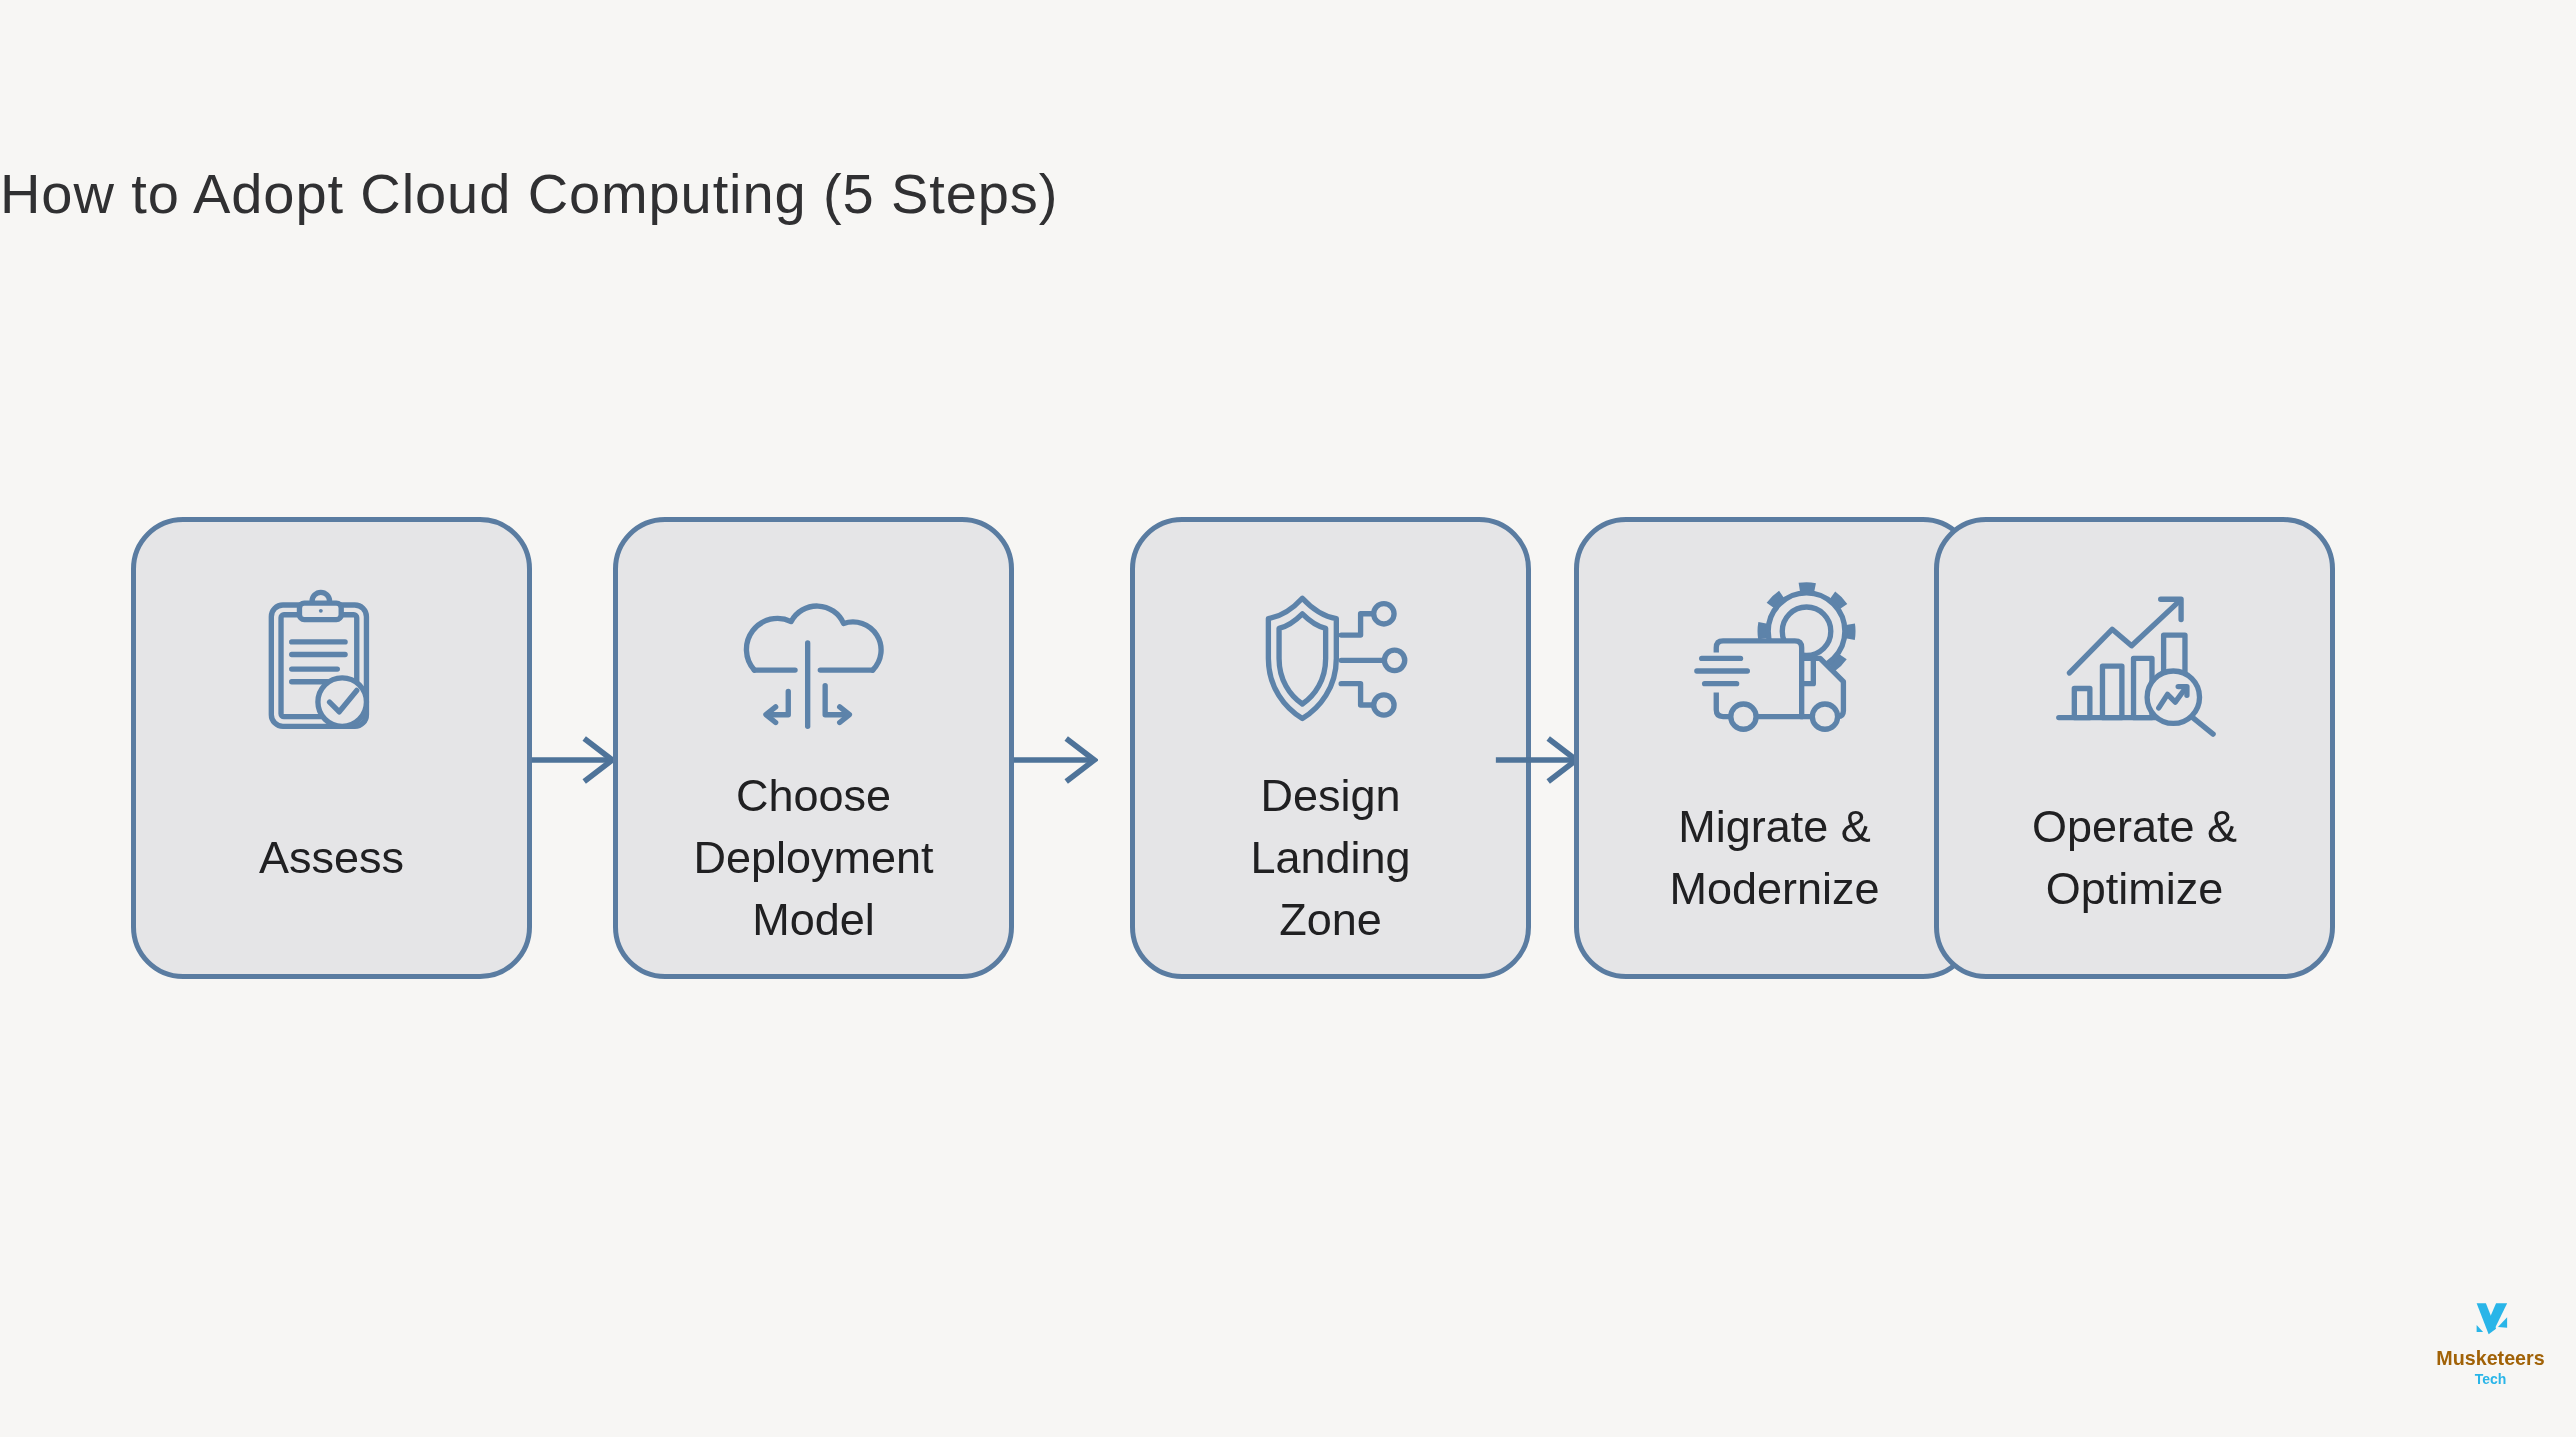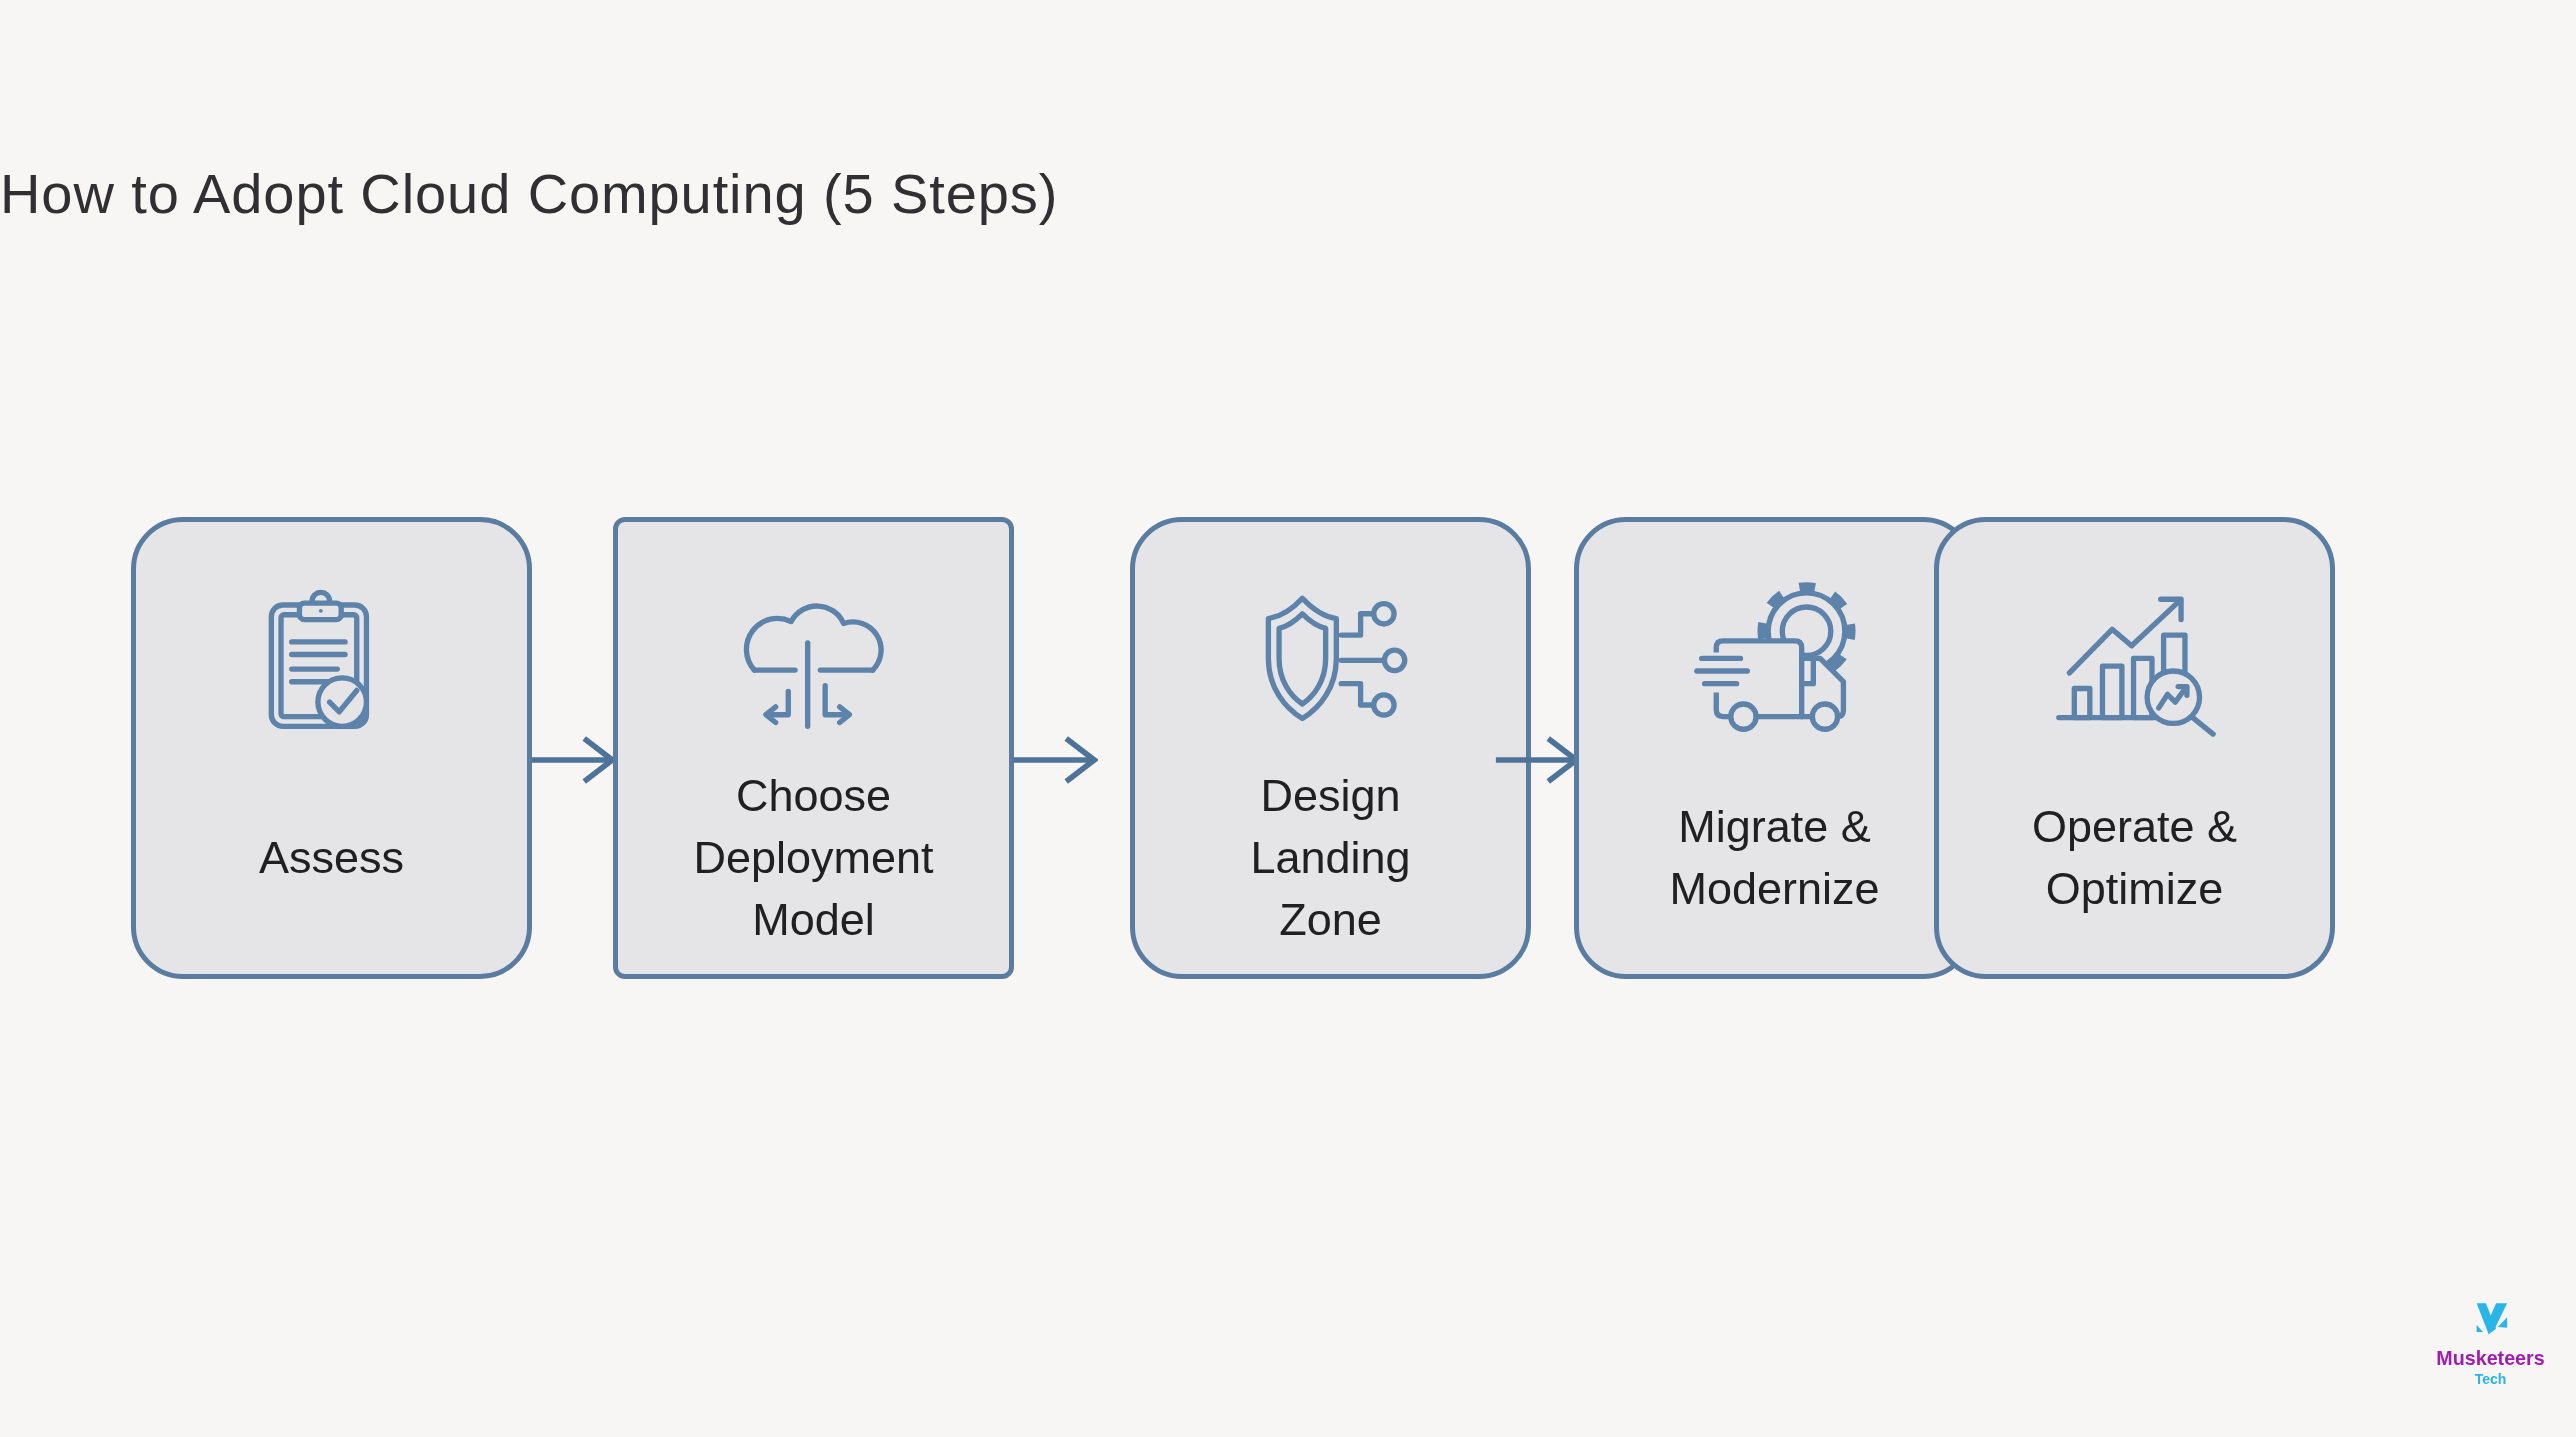--- a/index.html
+++ b/index.html
@@ -17,21 +17,21 @@
     color:#303032;
   }
   .card {
     position:absolute; top:517px;
     width:401px; height:462px;
     background:#e5e5e7;
     border:5.6px solid #5a7ca1;
     border-radius:52px;
   }
   .card-1 { left:131px; }
-  .card-2 { left:613px;border-radius:12px; }
+  .card-2 { left:613px; }
   .card-3 { left:1130px; }
   .card-4 { left:1574px; }
   .card-5 { left:1934px; }
   .icon-wrap {
     position:absolute; top:43px; left:0; right:0; height:180px;
     display:flex; align-items:center; justify-content:center;
   }
   .icon-wrap svg { width:165px; height:165px; }
   .label {
     position:absolute; top:232px; bottom:11.2px; left:13px; right:13px;
@@ -44,21 +44,21 @@
   .conn-1 { left:530px; }
   .conn-2 { left:1012px; }
   .conn-3 { left:1494px; }
   .conn-4 { left:1973px; }
   .brand {
     position:absolute; left:2425px; top:1301px; width:131px;
     text-align:center;
   }
   .brand svg.mark { width:47px; height:37px; display:inline-block; }
   .brand .brand-name {
-    font-size:19.7px; font-weight:bold; color:#a21caf; line-height:22.5px;
+    font-size:19.7px; font-weight:bold; color:#a16207; line-height:22.5px;
     margin-top:5.6px;
   }
   .brand .brand-suffix {
     font-size:14px; font-weight:bold; color:#29b5e8; line-height:21.5px;
   }
   
   .ic { stroke:#5d83aa; fill:none; stroke-width:5.5; stroke-linecap:round; stroke-linejoin:round; }
   .ic-fill { stroke:#5d83aa; fill:#e5e5e7; stroke-width:5.5; stroke-linejoin:round; }
   .conn-stroke { stroke:#4e7399; fill:none; stroke-width:6; }
 </style>

